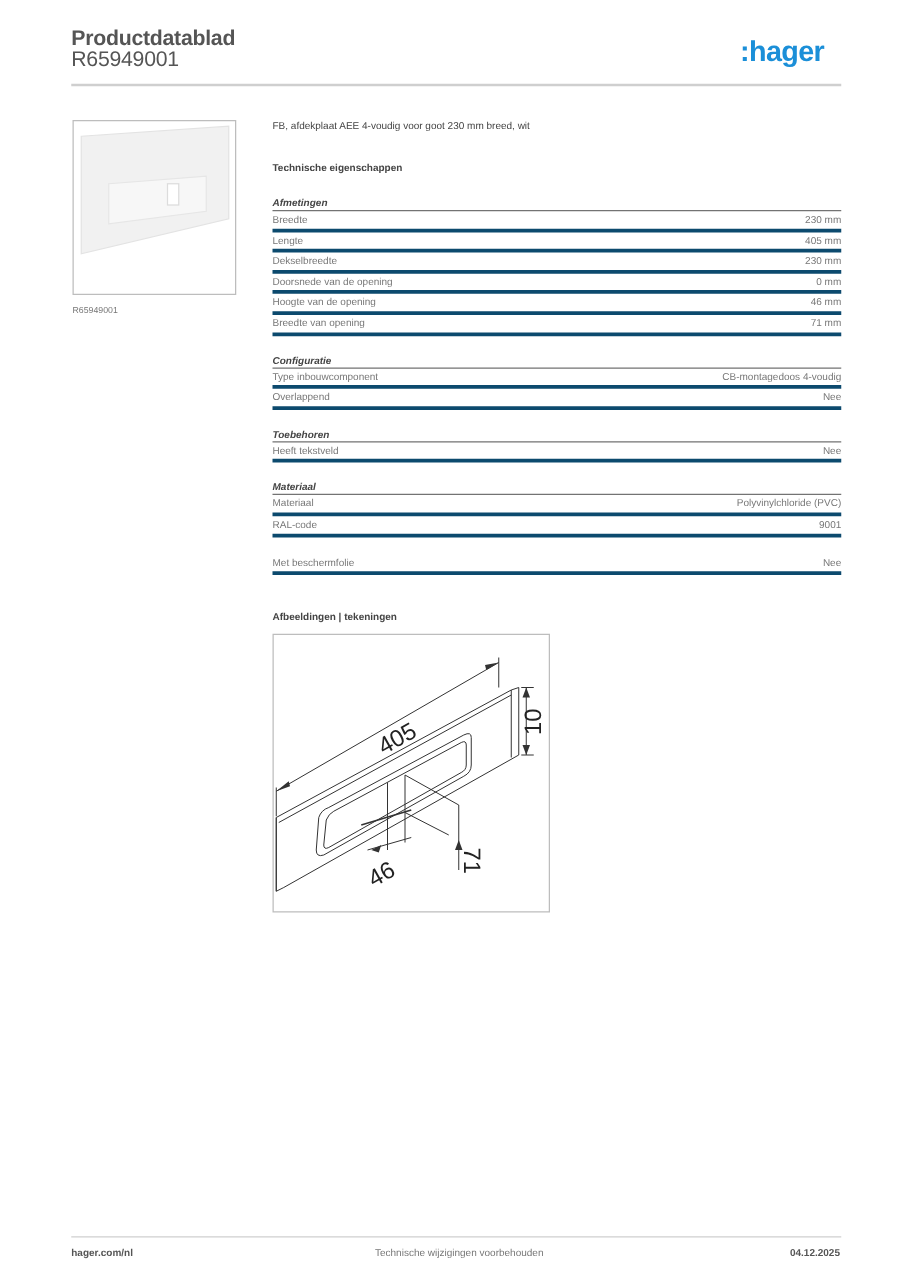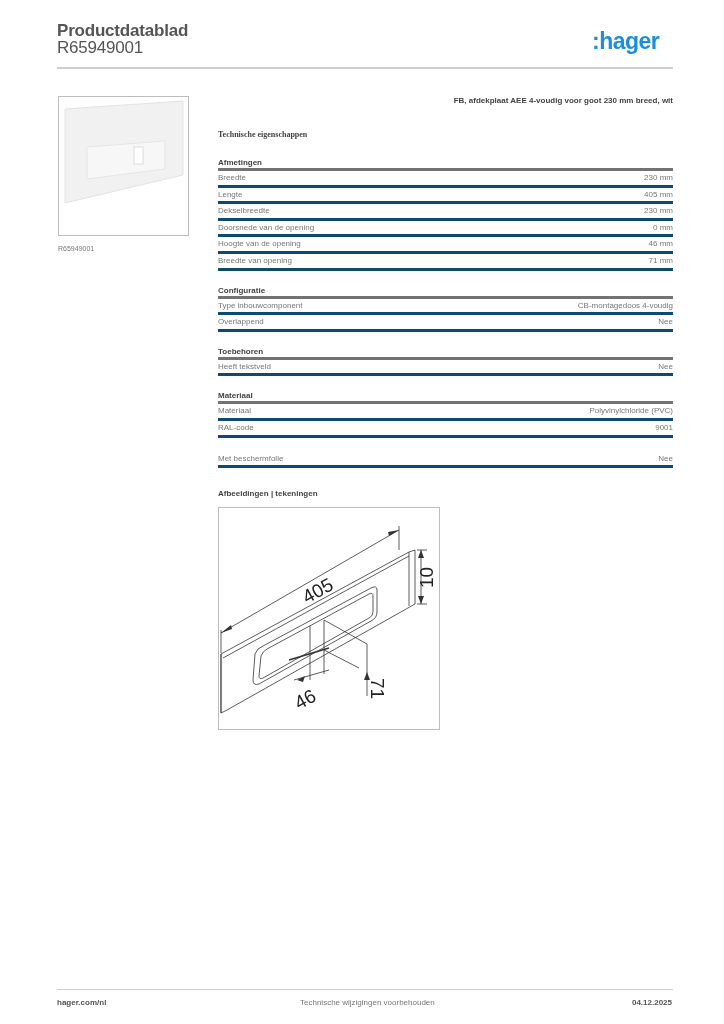--- a/index.html
+++ b/index.html
@@ -7,25 +7,25 @@
   .header-title { position:absolute; left:57px; top:21px; font-size:17px; font-weight:bold; color:#555; letter-spacing:-0.2px; }
   .header-sub { position:absolute; left:57px; top:38px; font-size:17px; color:#555; letter-spacing:-0.2px; }
   .logo { position:absolute; left:592px; top:28px; font-size:23px; font-weight:bold; color:#1b8fd8; letter-spacing:-0.5px; }
   .header-rule { position:absolute; left:57px; top:67px; width:616px; height:2px; background:#cfcfcf; }
 
   .thumb { position:absolute; left:58px; top:96px; width:129px; height:138px; border:1px solid #bdbdbd; background:#fff; }
   .thumb svg { position:absolute; left:0; top:0; }
   .thumb-caption { position:absolute; left:58px; top:245px; font-size:7px; color:#777; }
 
   .content { position:absolute; left:218px; top:96px; width:455px; }
-  .prod-title { font-size:8px; font-weight:bold; color:#444; height:12px; line-height:10px;text-align:right; }
-  .tech-title { font-size:8px; font-weight:bold; color:#444; margin-top:22px; height:12px; line-height:10px;font-family:Liberation Serif, serif; }
+  .prod-title { font-size:8px; font-weight:normal; color:#444; height:12px; line-height:10px; }
+  .tech-title { font-size:8px; font-weight:bold; color:#444; margin-top:22px; height:12px; line-height:10px; }
   .section { margin-top:14px; }
   .section.first { margin-top:15px; }
-  .section-head { font-size:8px; font-weight:bold; color:#444; height:11px; line-height:11px; border-bottom:3px solid #737373; }
+  .section-head { font-size:8px; font-weight:bold; color:#444; height:11px; line-height:11px; border-bottom:1px solid #737373;font-style:italic; }
   .row { display:flex; justify-content:space-between; font-size:8px; color:#777; height:13.6px; line-height:14px; border-bottom:3px solid #0c4a6e; }
   .row .v { text-align:center; }
 
   .img-title { position:absolute; left:218px; top:489px; font-size:8px; font-weight:bold; color:#444; }
   .drawing { position:absolute; left:218px; top:507px; width:220px; height:221px; border:1px solid #bdbdbd; background:#fff; }
 
   .footer-rule { position:absolute; left:57px; top:989px; width:616px; height:1px; background:#cfcfcf; }
   .footer-left { position:absolute; left:57px; top:998px; font-size:8px; font-weight:bold; color:#555; }
   .footer-mid { position:absolute; left:300px; top:998px; font-size:8px; color:#777; }
   .footer-right { position:absolute; right:52px; top:998px; font-size:8px; font-weight:bold; color:#555; }

